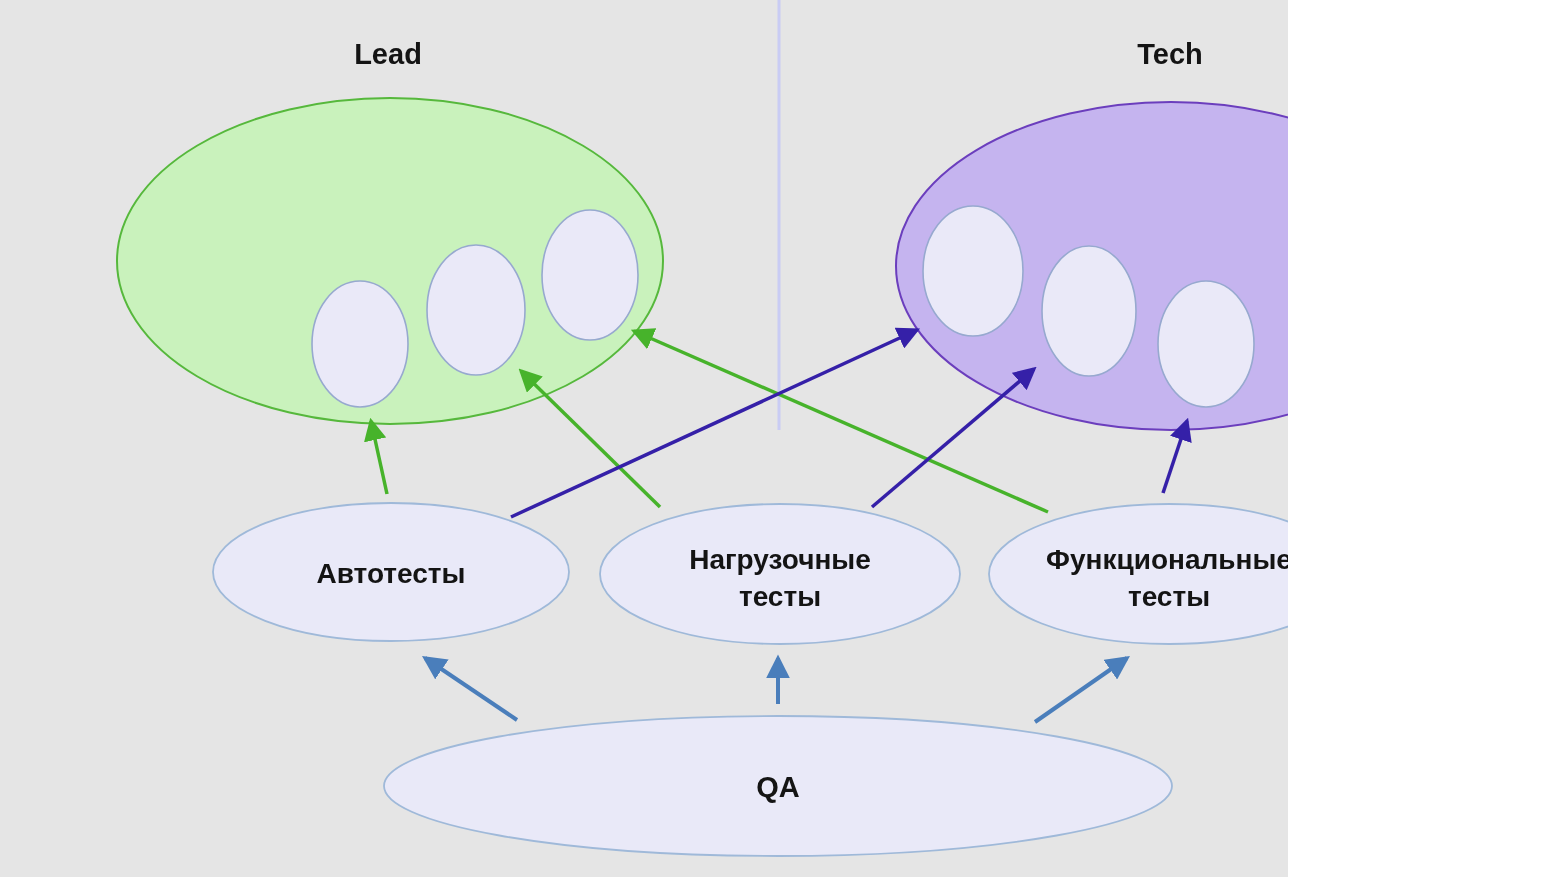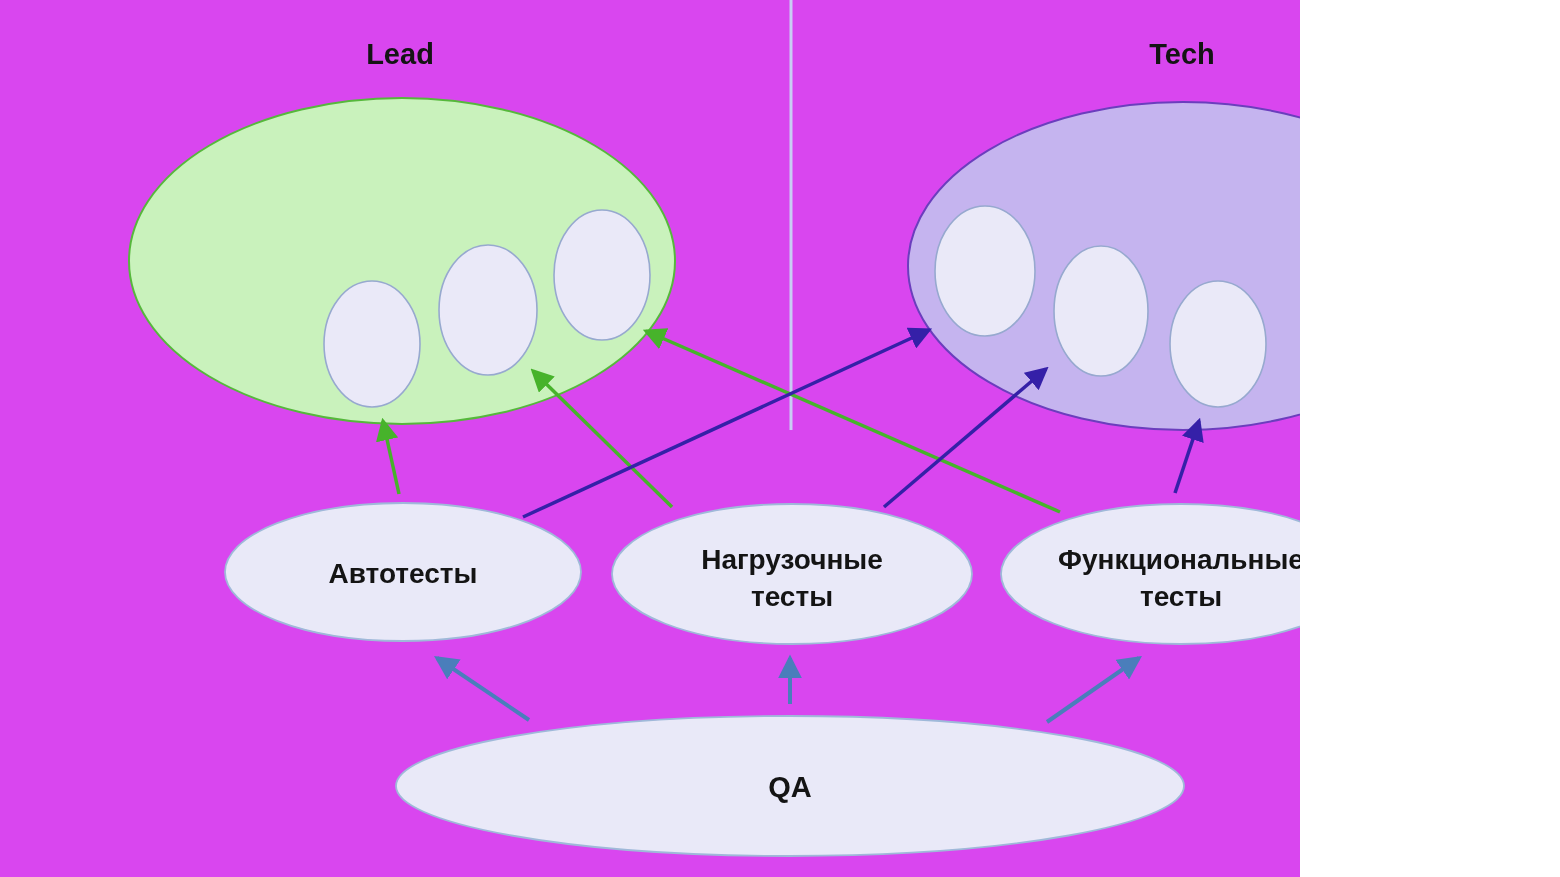--- a/index.html
+++ b/index.html
@@ -5,23 +5,22 @@
   html, body {
     margin: 0;
     padding: 0;
     background: #ffffff;
     font-family: "Liberation Sans", sans-serif;
   }
   .canvas-wrap {
     width: 1288px;
     height: 877px;
     position: relative;
-    background: #d946ef;
+    background: #e5e5e5;
     overflow: hidden;
-    padding-left: 12px;
   }
   svg { display: block; }
   text {
     font-family: "Liberation Sans", "DejaVu Sans", sans-serif;
     fill: #141414;
   }
   .group-title   { font-size: 29px; font-weight: 700; }
   .node-label    { font-size: 28px; font-weight: 700; }
   .root-label    { font-size: 29px; font-weight: 600; }
 </style>

